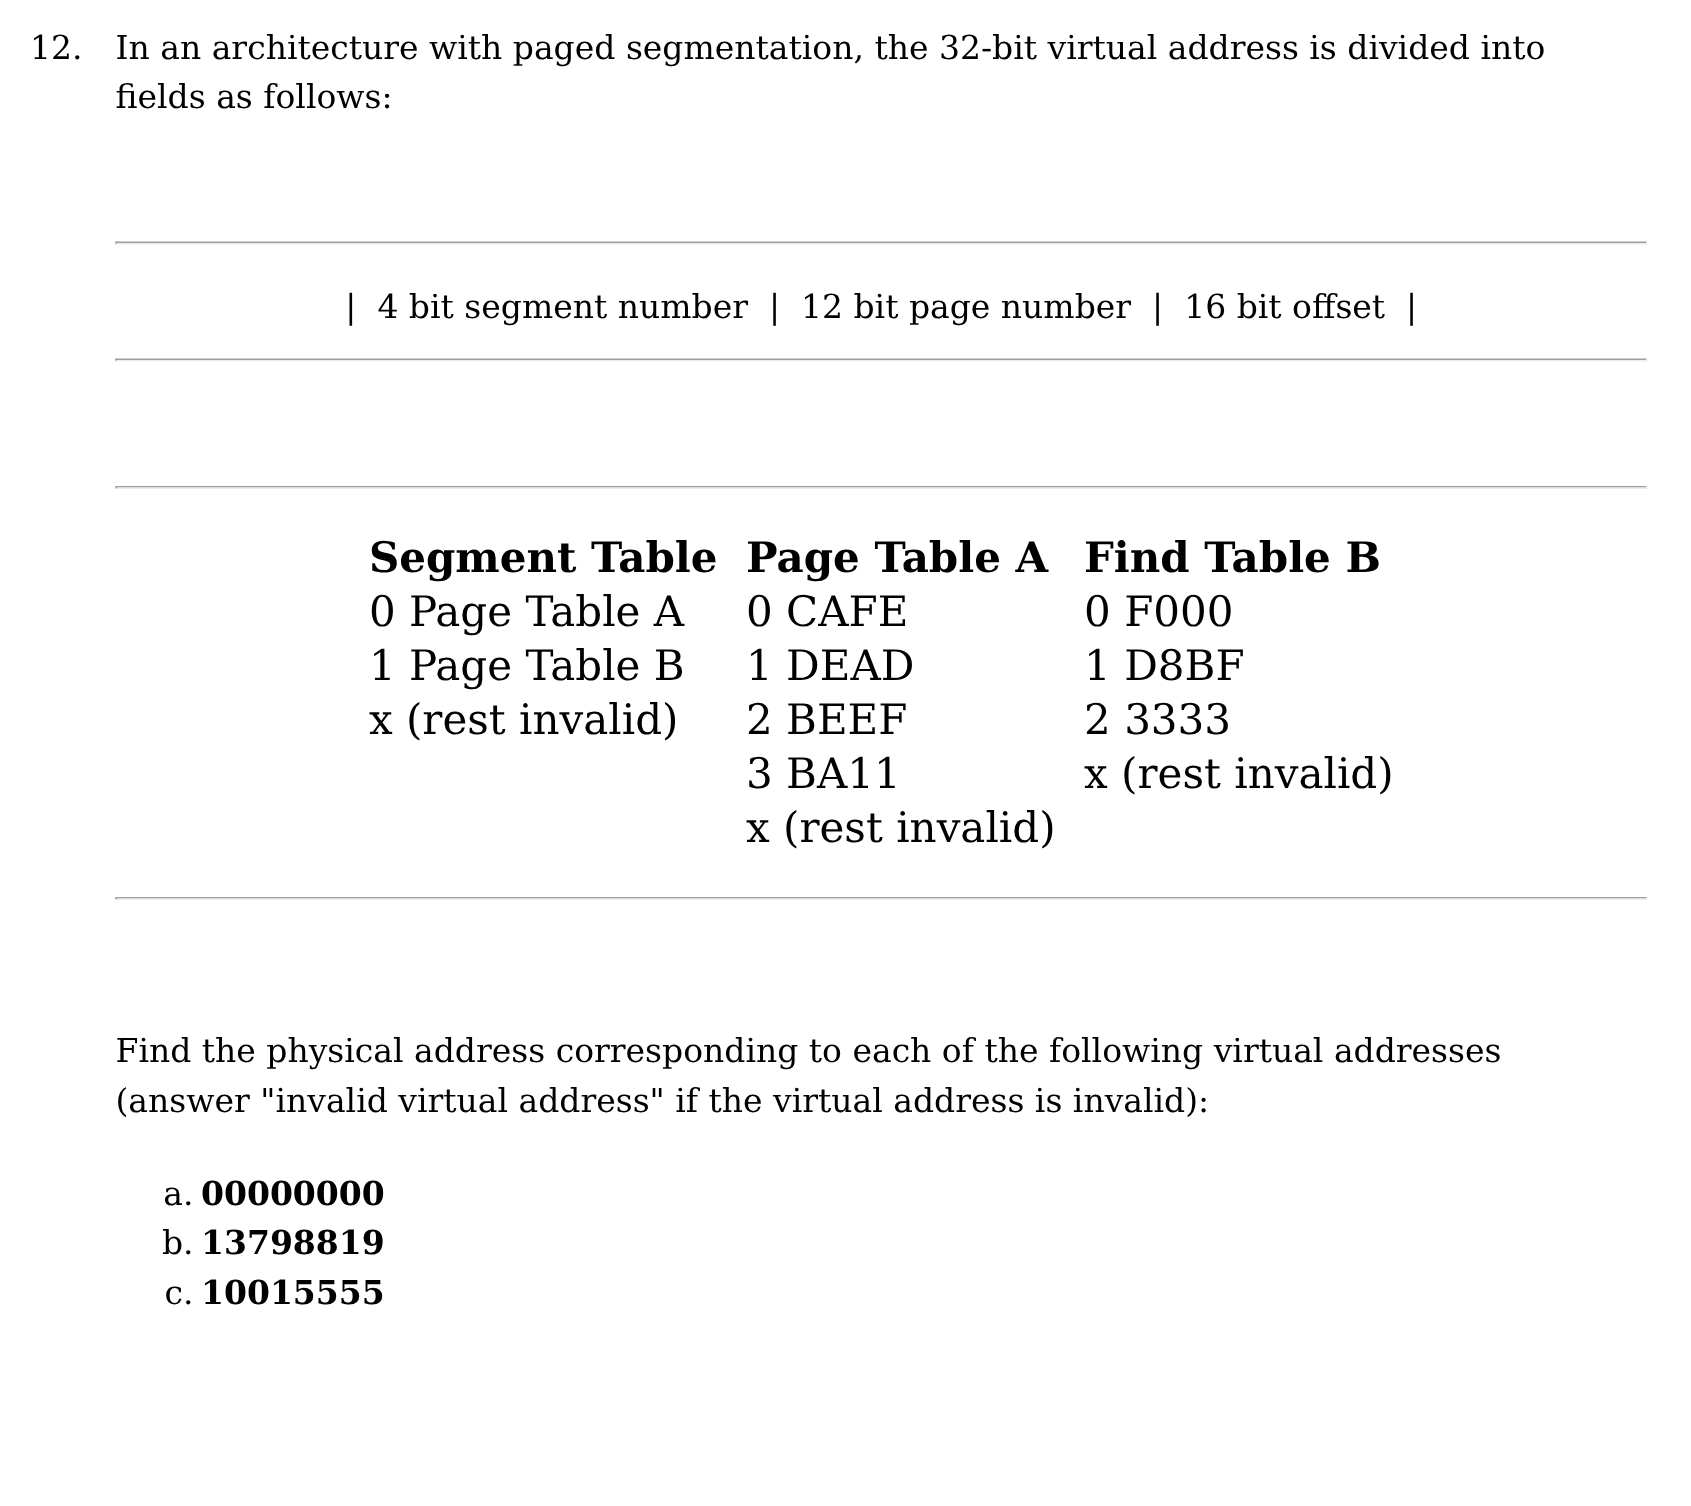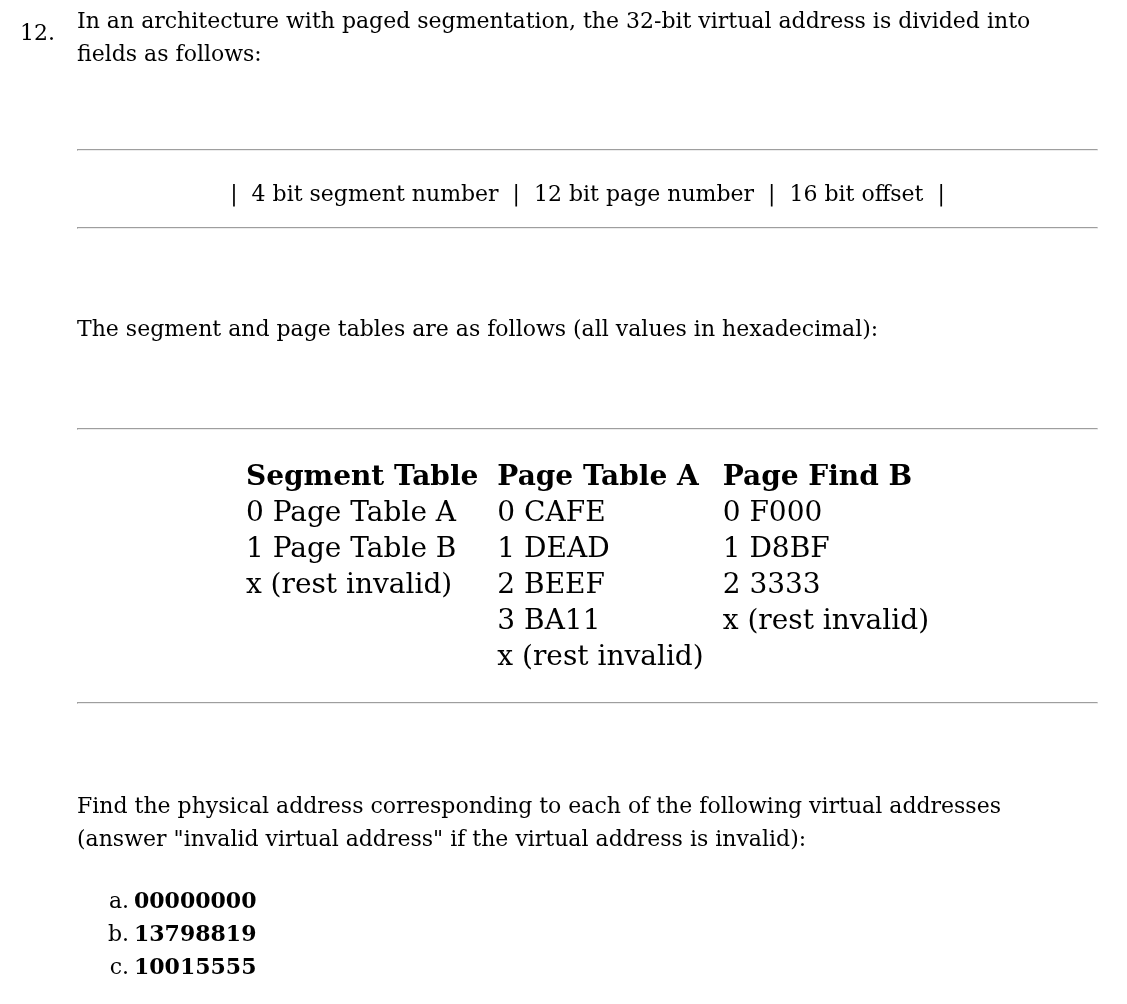--- a/index.html
+++ b/index.html
@@ -13,21 +13,21 @@
     overflow: hidden;
     font-family: "DejaVu Serif", serif;
     font-size: 22px;
     line-height: 33px;
     color: #000000;
   }
   .page {
     position: relative;
     width: 1127px;
     height: 1004px;
-    padding-top: 4px;
+    padding-top: 16px;
     box-sizing: border-box;
   }
   .q-marker {
     position: absolute;
     left: 20px;
     top: 16px;
     width: 45px;
     line-height: 33px;
   }
   .q-body {
@@ -102,30 +102,29 @@
       <span>In an architecture with paged segmentation, the 32-bit virtual address is divided into</span><br>
       <span>fields as follows:</span>
     </p>
 
     <hr class="hr-1">
 
     <div class="field-line">|  4 bit segment number  |  12 bit page number  |  16 bit offset  |</div>
 
     <hr class="hr-2">
 
-    <p class="p-tables-intro">The segment and page tables are as follows (all values in hexadecimal):</p>
 
     <hr class="hr-3">
 
     <table class="seg-table">
       <thead>
         <tr>
           <th>Segment Table</th>
           <th>Page Table A</th>
-          <th>Page Find B</th>
+          <th>Find Table B</th>
         </tr>
       </thead>
       <tbody>
         <tr>
           <td>0 Page Table A</td>
           <td>0 CAFE</td>
           <td>0 F000</td>
         </tr>
         <tr>
           <td>1 Page Table B</td>

